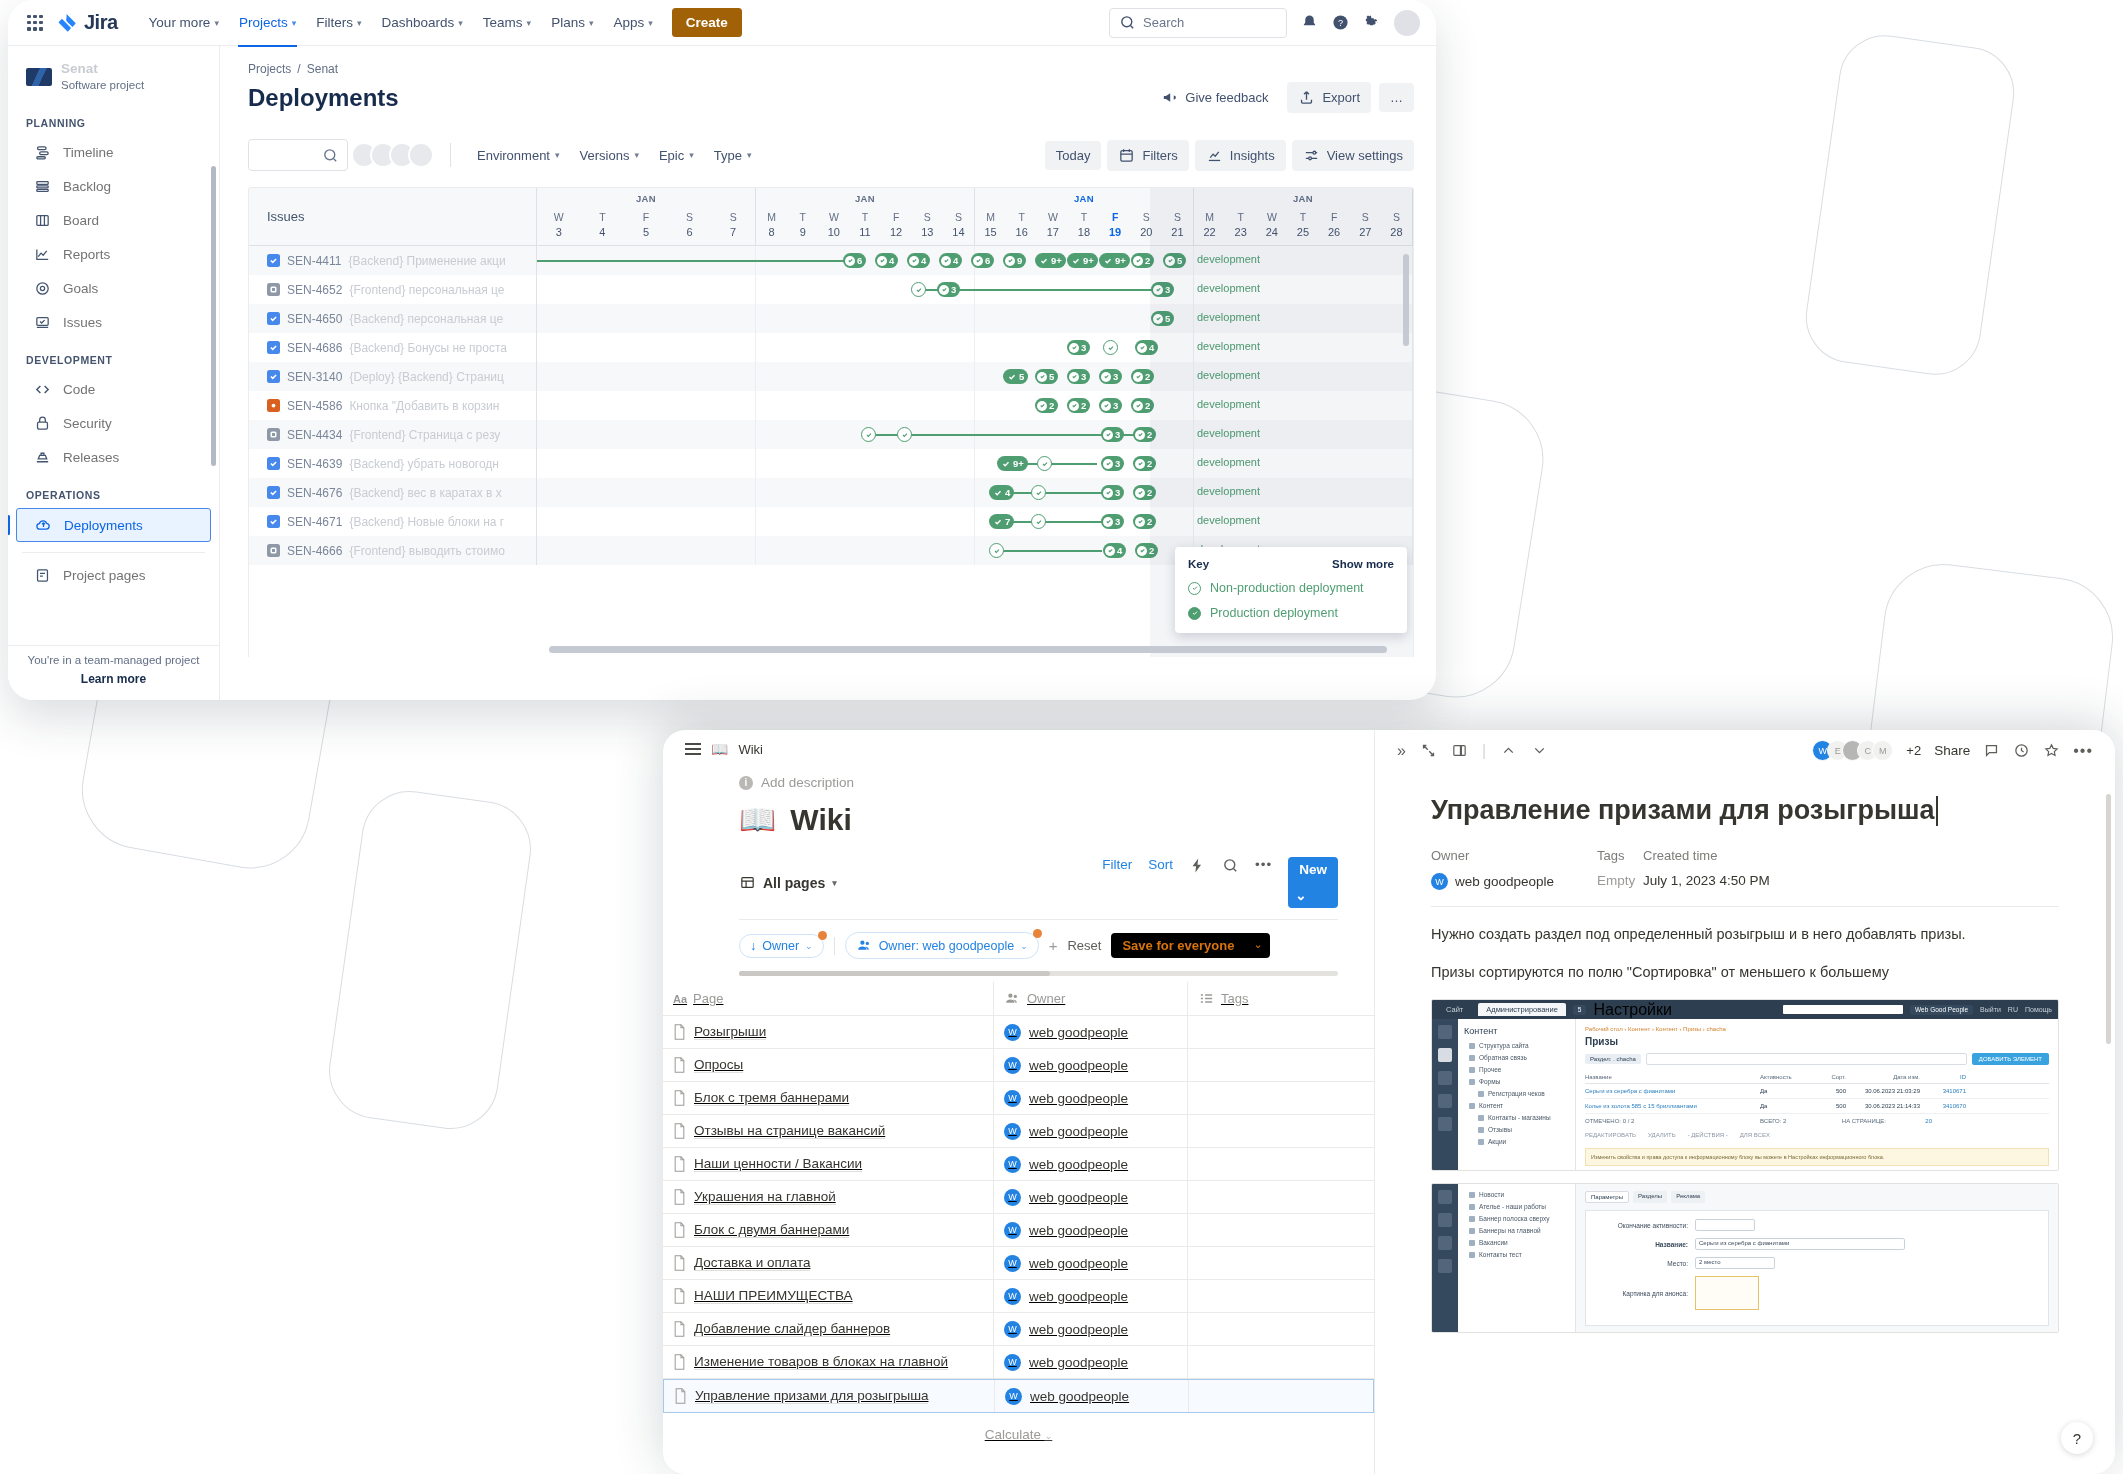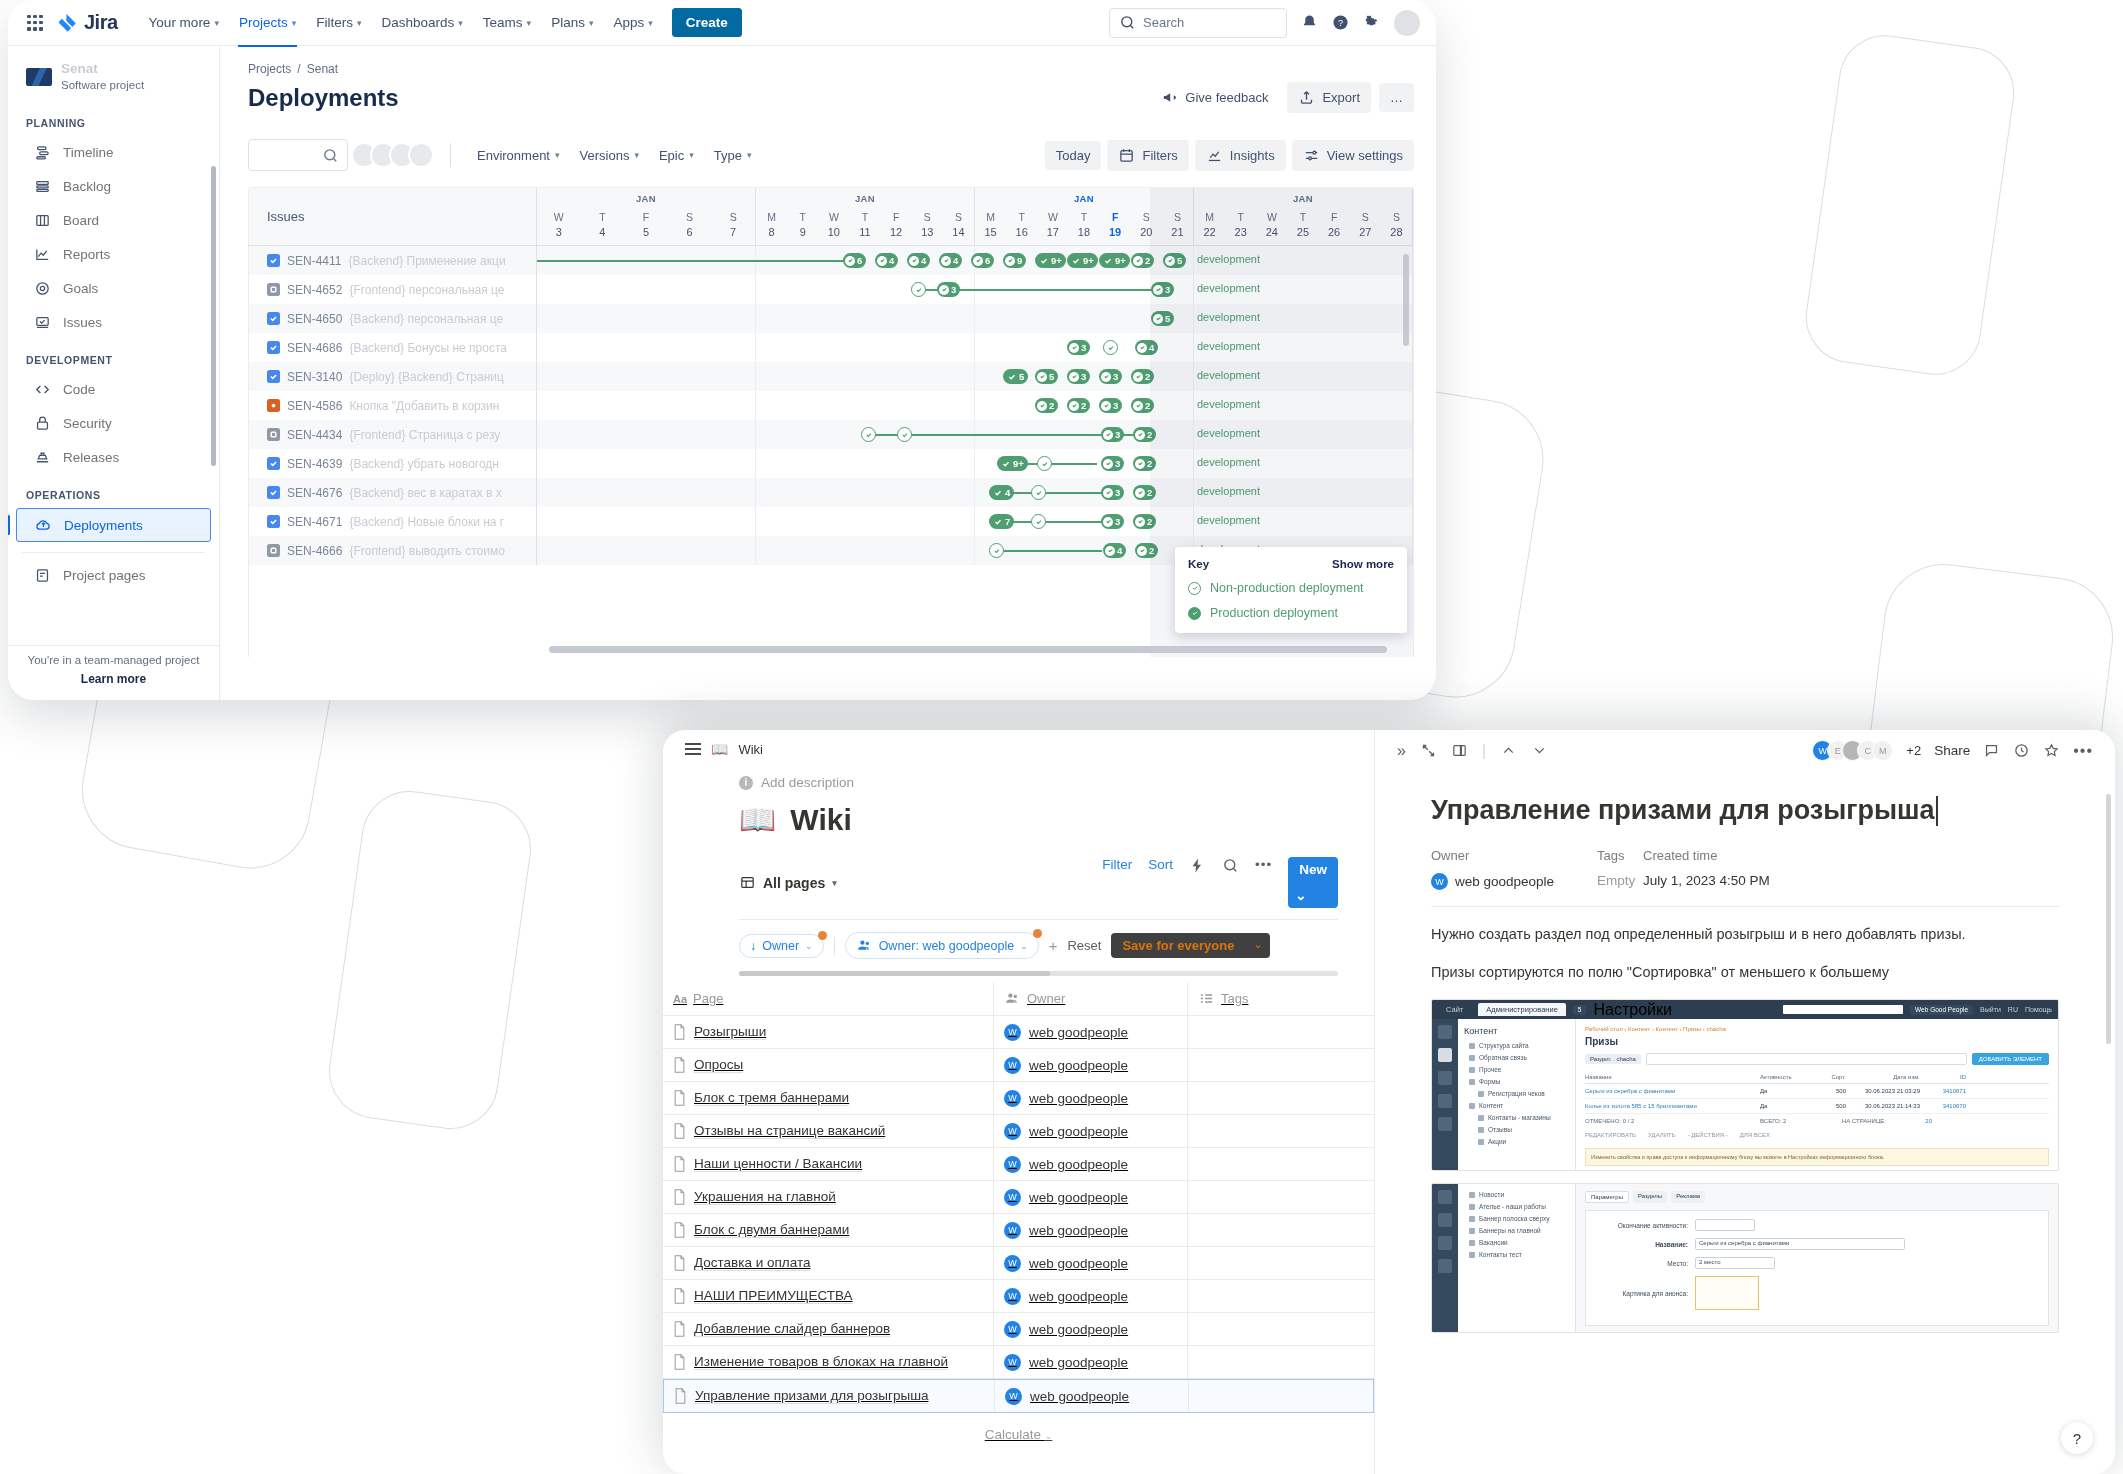--- a/index.html
+++ b/index.html
@@ -45,21 +45,21 @@
     font-size: 13.5px; color: #42526e; padding: 6px 9px; margin-right: 2px;
     cursor: pointer; display: flex; align-items: center; gap: 4px; border-radius: 3px;
     position: relative; white-space: nowrap;
   }
   .nav-item.active { color: #0c66e4; }
   .nav-item.active::after {
     content:""; position:absolute; left:8px; right:8px; bottom:-11px; height:2.5px; background:#0c66e4;
   }
   .caret { font-size: 9px; opacity: .75; }
   .create-btn {
-    background: #0369a1; color: #fff; font-size: 13.5px; font-weight: 600;
+    background: #a16207; color: #fff; font-size: 13.5px; font-weight: 600;
     padding: 7px 14px; border-radius: 3.5px; cursor: pointer; margin-left: 8px;
   }
   .topbar-right { margin-left: auto; display: flex; align-items: center; gap: 14px; }
   .search-box {
     width: 178px; height: 30px; border: 1px solid #dfe1e6; border-radius: 4px;
     display: flex; align-items: center; gap: 7px; padding: 0 9px; color: #6b778c; font-size: 13px;
     cursor: text;
   }
   .ic { width: 17px; height: 17px; display:inline-block; }
   .avatar-top { width: 26px; height: 26px; border-radius: 50%; background: #dfe1e6; }
@@ -204,21 +204,21 @@
   .new-btn .sep { width:1px; background:rgba(255,255,255,.35); }
   .new-btn .cv { padding:5px 7px; }
   .vb-divider { height:1px; background:#eceae6; margin: 11px 36px 0 0; }
   .filterbar { display:flex; align-items:center; gap:10px; margin-top: 12px; padding-right:36px; }
   .pill { border:1px solid #cfe3f7; color:#2383e2; border-radius:14px; font-size:12.5px;
      padding:4px 10px; display:flex; align-items:center; gap:6px; position:relative; cursor:pointer; }
   .pill .badge { position:absolute; top:-4px; right:-4px; width:9px; height:9px; border-radius:50%; background:#e8833a; }
   .f-sep { width:1px; height:18px; background:#e6e4e0; }
   .plusmini { color:#9b9a97; font-size:15px; cursor:pointer; }
   .reset { font-size:13px; color:#5f5e5b; cursor:pointer; }
-  .save-btn { background:#404040; border-radius:4px; display:flex; align-items:flex-start; cursor:pointer; overflow:hidden; }
+  .save-btn { background:#000000; border-radius:4px; display:flex; align-items:flex-start; cursor:pointer; overflow:hidden; }
   .save-btn .lab { color:#d9730d; font-size:13px; font-weight:600; padding:5px 11px; }
   .save-btn .sep { width:1px; background:#f0d9bf; }
   .save-btn .cv { color:#d9730d; padding:5px 7px; font-size:11px; display:flex; align-items:center; }
   .mini-scroll { height:5px; background:#e3e2df; border-radius:3px; margin: 12px 36px 0 0; position:relative; }
   .mini-scroll i { position:absolute; left:0; top:0; bottom:0; width:52%; background:#c9c8c4; border-radius:3px; }
 
   .tbl { margin-top: 6px; padding-right: 0; text-decoration: underline; }
   .tbl-head { display:flex; border-bottom:1px solid #eceae6; }
   .th { font-size:13px; color:#9b9a97; padding: 8px 8px 8px 10px; display:flex; align-items:center; gap:6px; }
   .th.page { width: 330px; }

